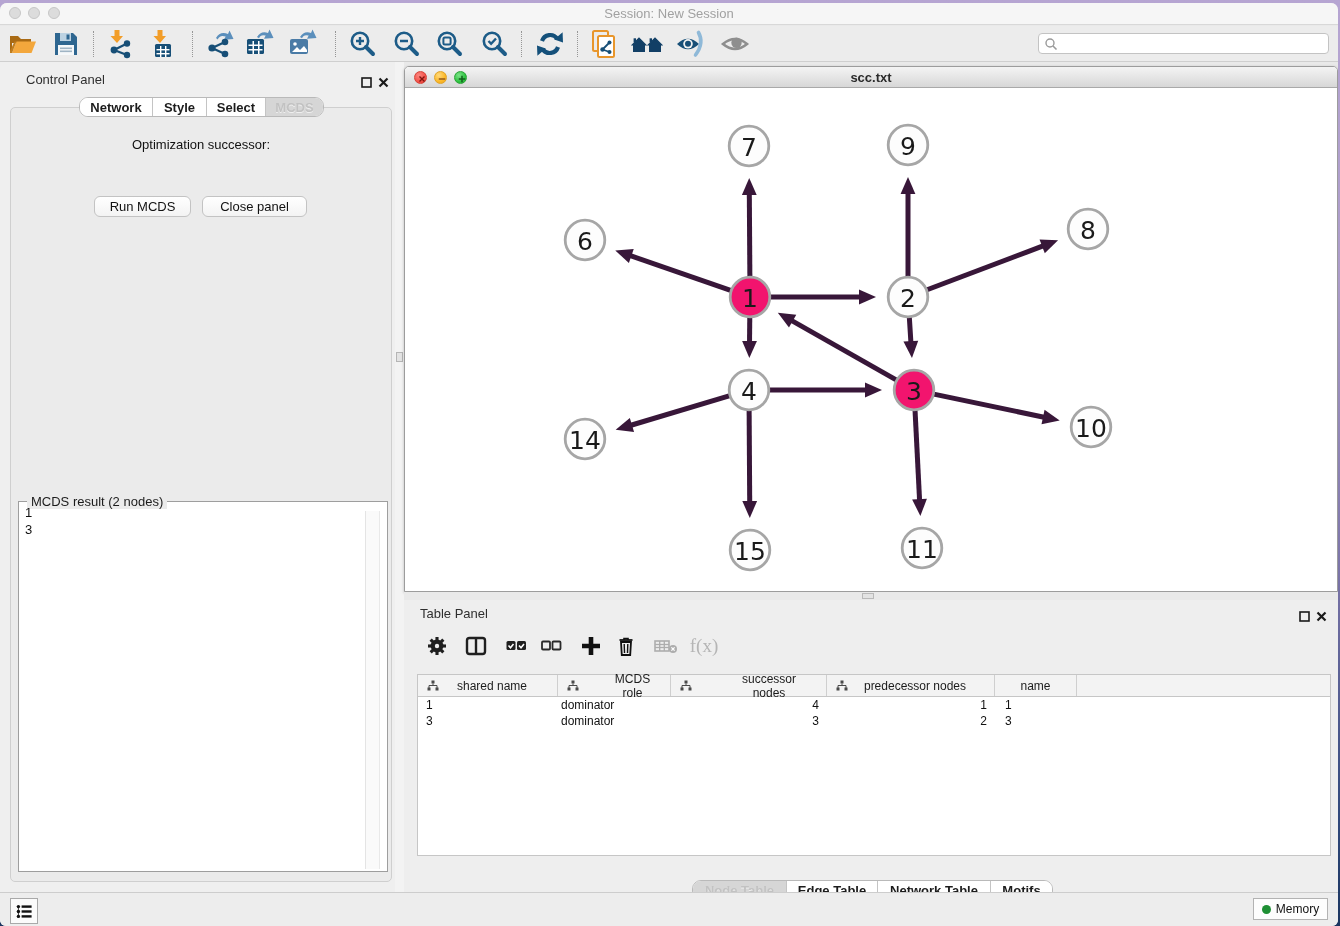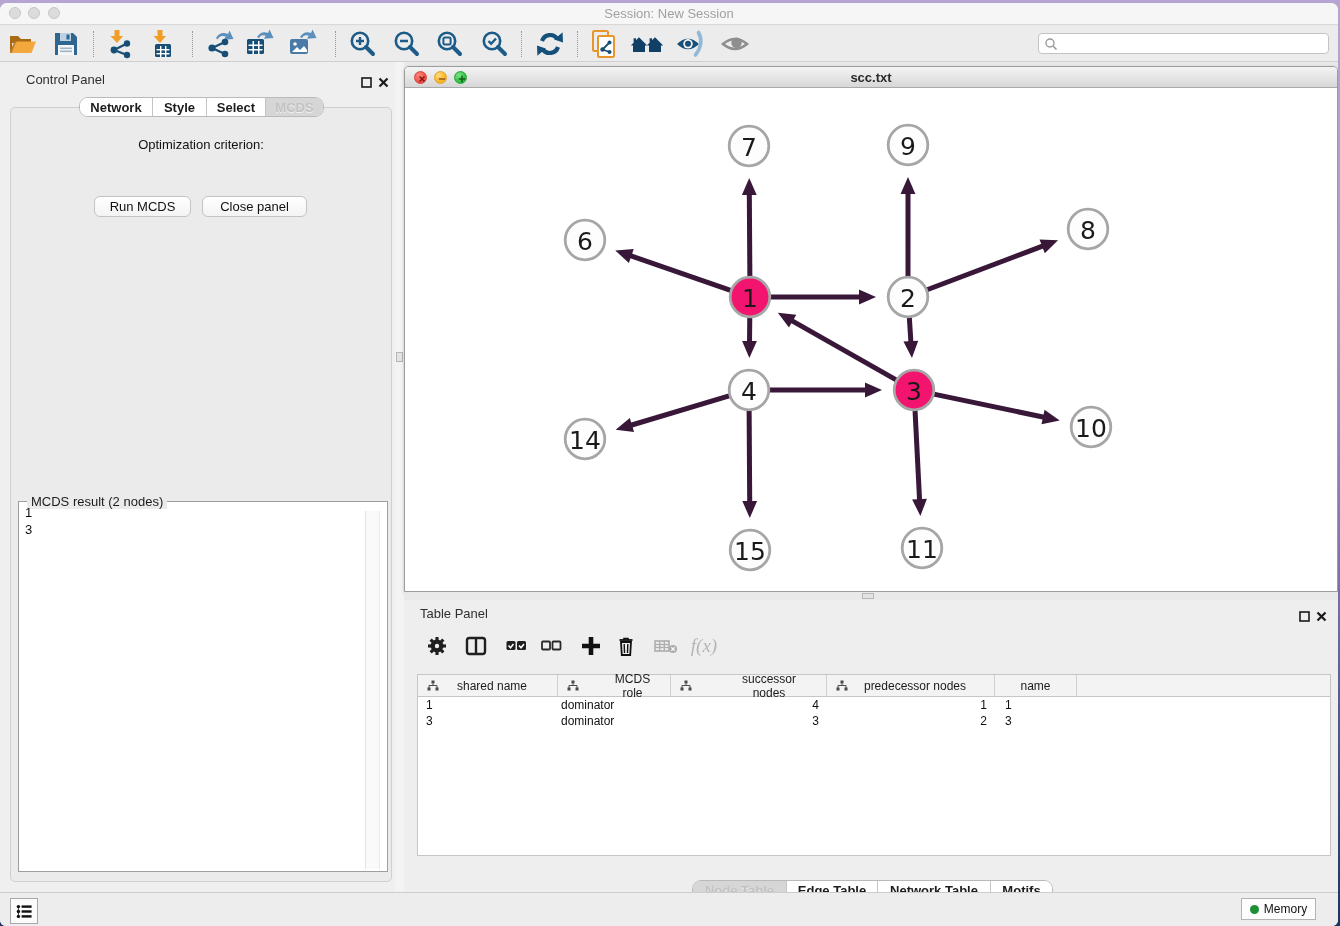--- a/index.html
+++ b/index.html
@@ -63,21 +63,21 @@
   .thead { display:flex; height:22px; background:#f3f3f3; border-bottom:1px solid #c6c6c6; }
   .th { display:flex; align-items:center; border-right:1px solid #cfcfcf; font-size:12px; color:#1c1c1c; }
   .th .th-label { flex:1; text-align:center; padding-right:12px; }
   .th.noicon .th-label { padding-right:0; }
   .trow { display:flex; height:16px; font-size:12px; color:#111; }
   .td { overflow:hidden; white-space:nowrap; }
   .tp-tabs { position:absolute; left:288px; top:280px; }
   
   .statusbar { position:absolute; left:0; bottom:0; width:100%; height:34px; background:#ededed; border-top:1px solid #cdcdcd; }
   .list-btn { position:absolute; left:10px; top:5px; width:28px; height:26px; background:#fbfbfb; border:1px solid #a9a9a9; display:flex; align-items:center; justify-content:center; }
-  .memory-btn { position:absolute; right:22px; top:5px; width:75px; height:22px; background:#fdfdfd; border:1px solid #b3b3b3; display:flex; align-items:center; justify-content:center; gap:5px; font-size:12px; color:#111; }
+  .memory-btn { position:absolute; right:10px; top:5px; width:75px; height:22px; background:#fdfdfd; border:1px solid #b3b3b3; display:flex; align-items:center; justify-content:center; gap:5px; font-size:12px; color:#111; }
   .memory-dot { width:9px; height:9px; border-radius:50%; background:#1e8f34; }
 </style>
 </head>
 <body>
 
 <div class="window">
 
   <div class="titlebar">
     <span class="tl" style="left:8.5px"></span>
     <span class="tl" style="left:27.5px"></span>
@@ -247,21 +247,21 @@
         <svg width="11" height="11" viewBox="0 0 11 11">
             <rect x="1" y="1" width="9" height="9" fill="none" stroke="#1a1a1a" stroke-width="1.6"></rect>
           </svg>
       </span>
       <span class="panel-btn" style="left:378px; top:12px;">
         <svg width="11" height="11" viewBox="0 0 11 11">
             <path d="M1.5 1.5 L9.5 9.5 M9.5 1.5 L1.5 9.5" stroke="#1a1a1a" stroke-width="2.2"></path>
           </svg>
       </span>
       <div class="cp-box">
-        <div class="opt-label">Optimization criterion:</div>
+        <div class="opt-label">Optimization successor:</div>
         <button class="btn" style="left:83px; top:88px; width:97px;">Run MCDS</button>
         <button class="btn" style="left:191px; top:88px; width:105px;">Close panel</button>
         <div class="fieldset">
           <span class="fieldset-legend">MCDS result (2 nodes)</span>
           <div class="fieldset-body" id="mcds-result-lines">
               <div>1</div>
               <div>3</div>
             </div>
           <div class="fieldset-scroll"></div>
         </div>
@@ -479,21 +479,21 @@
               <rect x="2" y="7" width="14" height="10" fill="none" stroke="#adadad" stroke-width="1.6"></rect>
               <line x1="2" y1="10.5" x2="16" y2="10.5" stroke="#adadad" stroke-width="1.3"></line>
               <line x1="2" y1="13.5" x2="16" y2="13.5" stroke="#adadad" stroke-width="1.3"></line>
               <line x1="6.7" y1="7" x2="6.7" y2="17" stroke="#adadad" stroke-width="1.3"></line>
               <line x1="11.3" y1="7" x2="11.3" y2="17" stroke="#adadad" stroke-width="1.3"></line>
               <circle cx="20" cy="15" r="4" fill="#adadad"></circle>
               <path d="M18.4 13.4 l3.2 3.2 M21.6 13.4 l-3.2 3.2" stroke="#fff" stroke-width="1.3"></path>
             </svg>
           </div>
           <div class="tp-tbtn" style="left:280px; width:40px;">
-            <span style="font-family:'Liberation Serif',serif; font-style:italic; font-size:19px; color:#b5b5b5;">f(x)</span>
+            <span style="font-family:'Liberation Serif',serif; font-size:19px; color:#b5b5b5;">f(x)</span>
           </div>
         </div>
 
         <div class="tp-table">
           <div class="thead" id="table-head">
               <div class="th" style="width: 140px;">
                 <svg width="12" height="11" viewBox="0 0 12 11" style="margin-left:9px;flex:none">
                   <rect x="4.5" y="0.5" width="3" height="3" fill="#4a4a4a"></rect>
                   <path d="M6 3.5 V5.5 M2 8 V5.5 H10 V8" fill="none" stroke="#4a4a4a" stroke-width="1"></path>
                   <rect x="0.5" y="7.5" width="3" height="3" fill="#4a4a4a"></rect>

